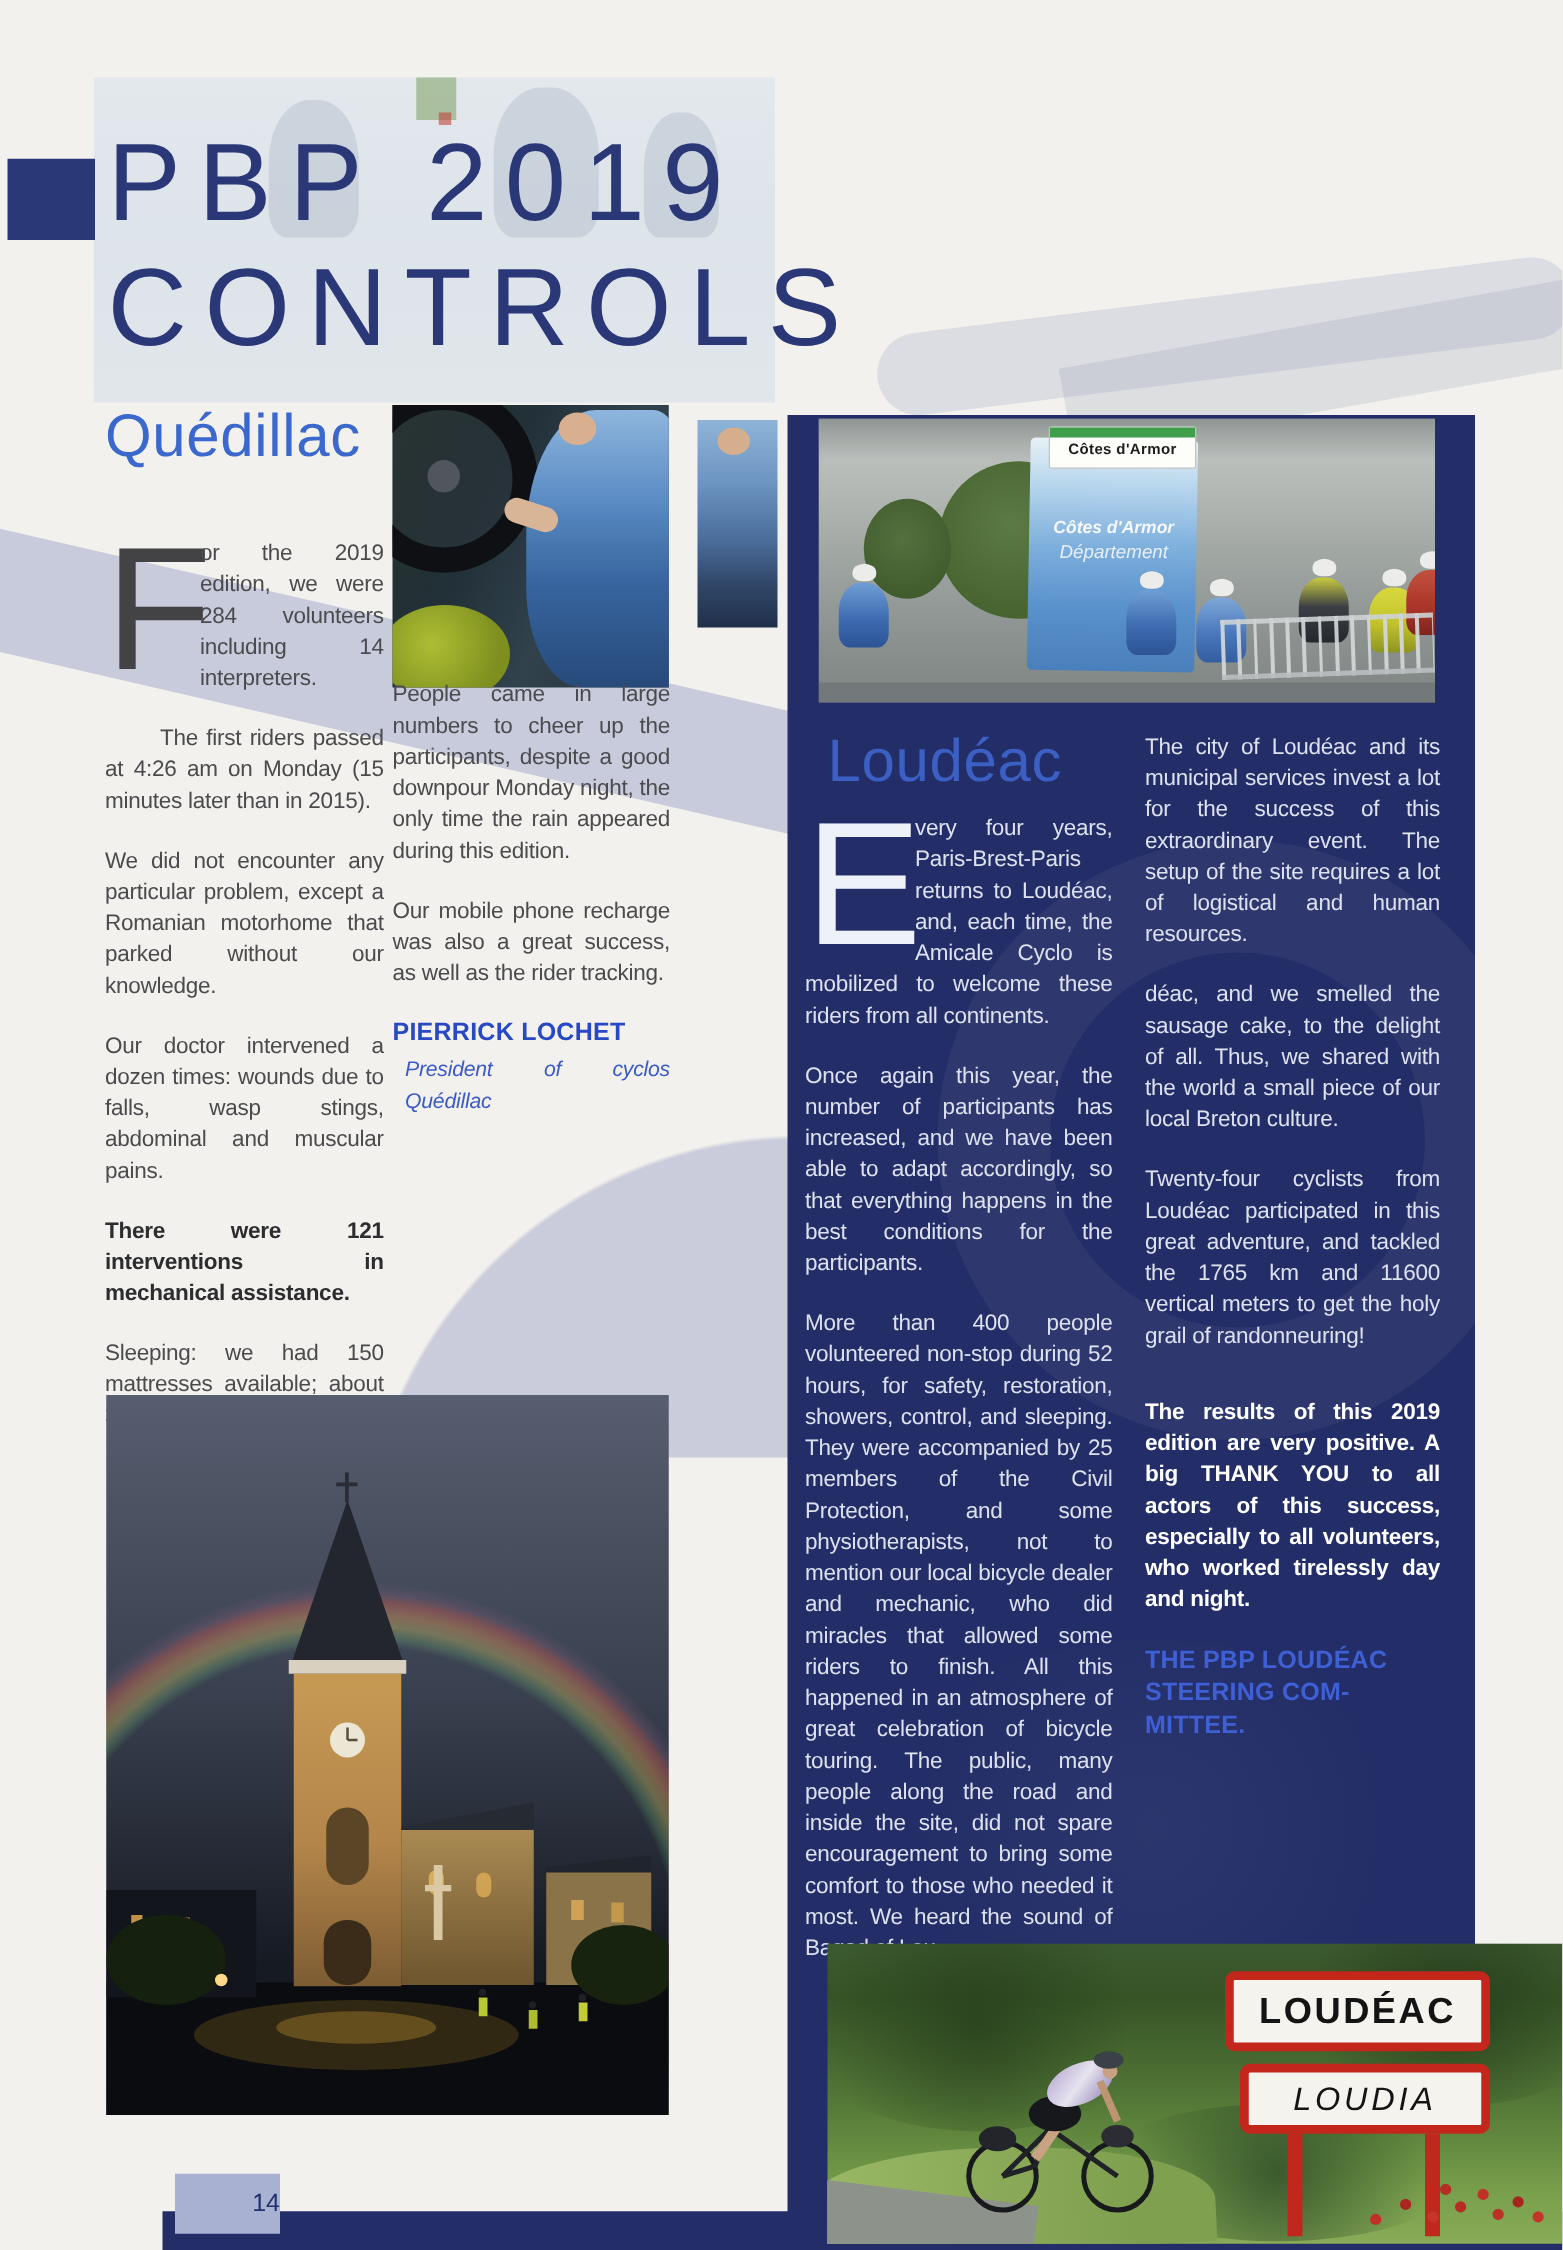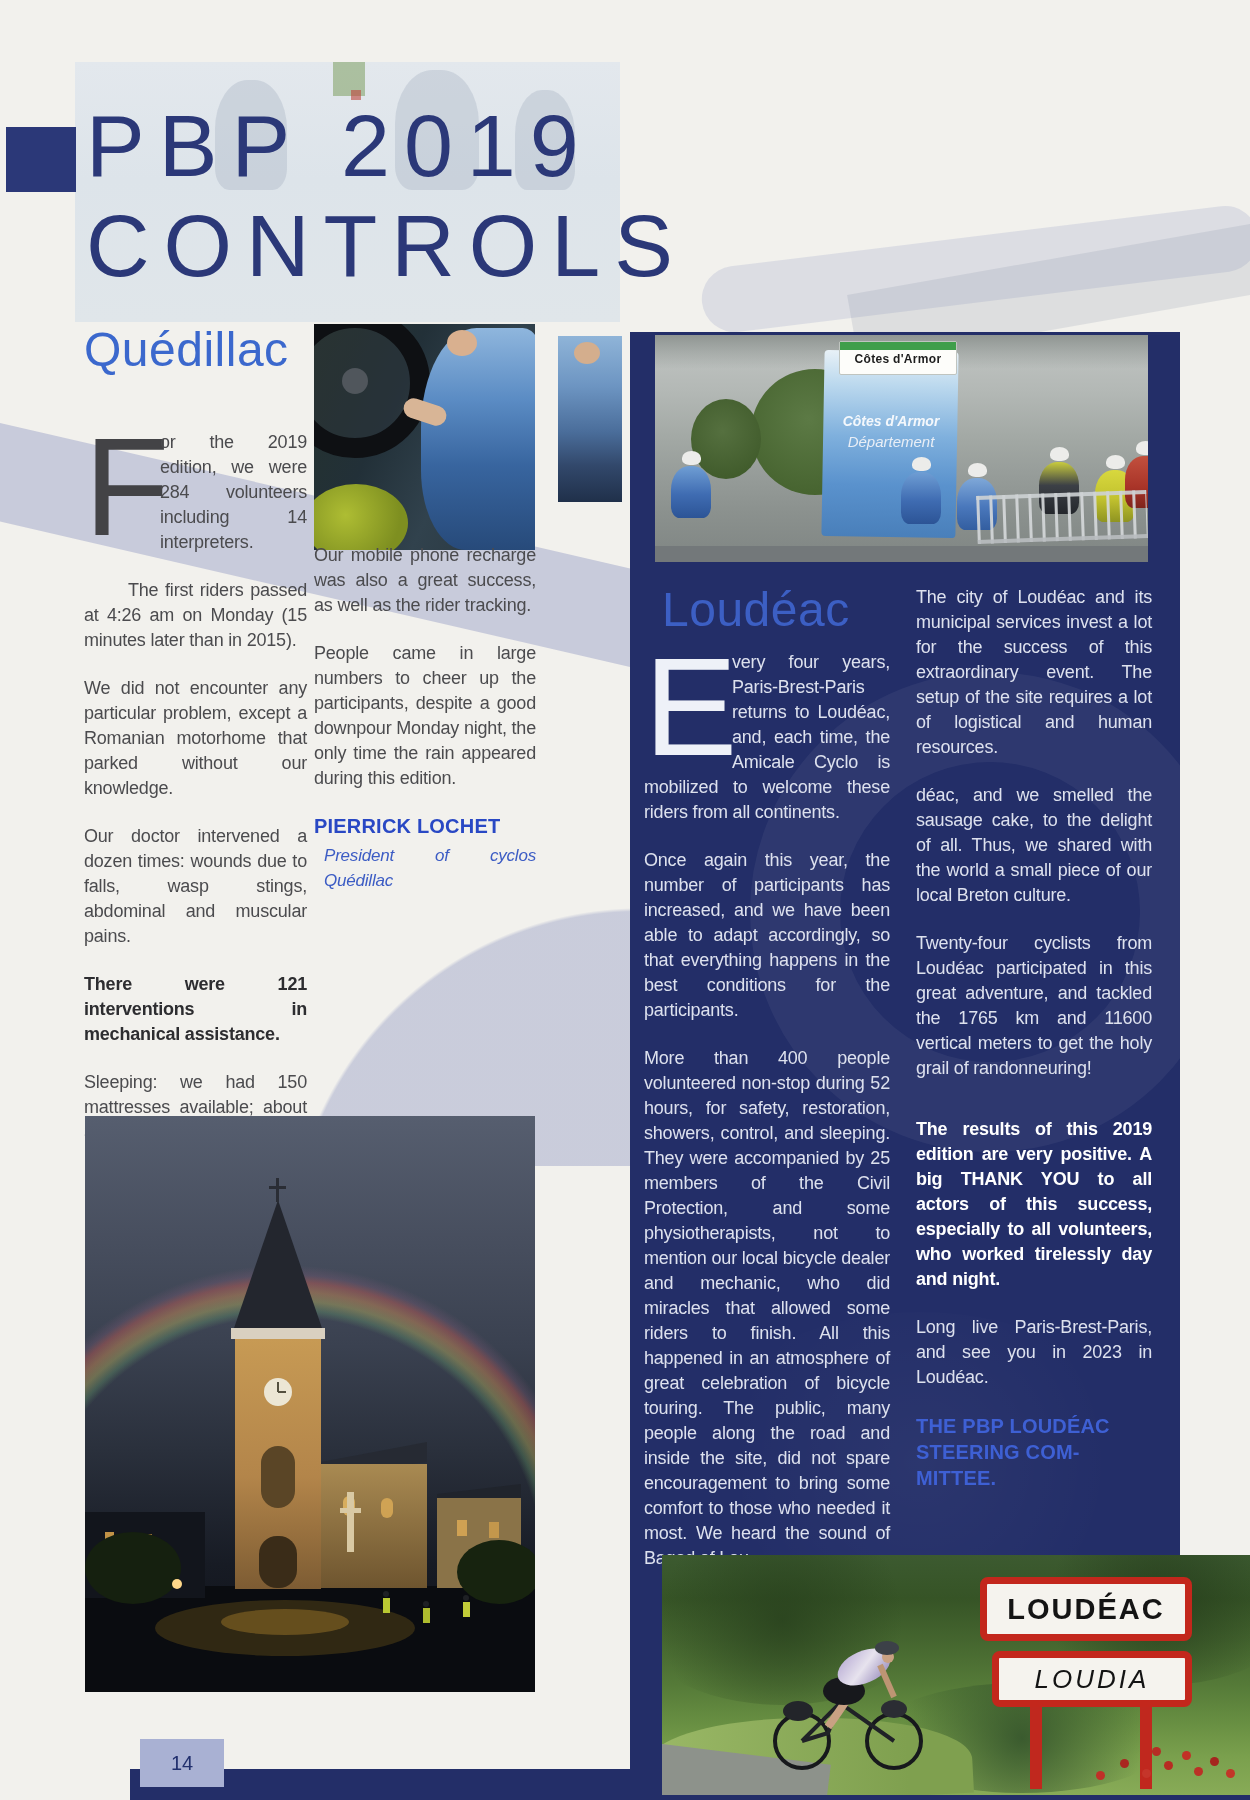--- a/index.html
+++ b/index.html
@@ -173,21 +173,21 @@
   .navy-col { color:#dde1ee; }
   .navy-col p.bold { color:#ffffff; }
   .colA { left:644px; top:650px; width:246px; }
   .colB { left:916px; top:585px; width:236px; }
   .gap-before { margin-top:36px; }
   .committee { color:#3e60d4; font-weight:700; font-size:20px; line-height:26px; text-align:left; letter-spacing:0.2px; }
 
   
   .footer-bar { position:absolute; left:130px; top:1769px; width:1120px; height:31px; background:#232e68; z-index:2; }
   .page-num-box { position:absolute; left:140px; top:1739px; width:84px; height:48px; background:#a9b1d3;
-    z-index:3; display:flex; align-items:center; justify-content:center;
+    z-index:3; display:flex; align-items:center; justify-content:flex-end;
     color:#22306e; font-size:20px; }
 </style>
 </head>
 <body>
 
 <main class="page">
 
   <div class="title-block">
     <div class="tb-fig f1"></div>
     <div class="tb-fig f2"></div>
@@ -222,22 +222,22 @@
   <figure class="photo photo-mechanic">
     <div class="ph-layer pm-wheel"></div>
     <div class="ph-layer pm-hub"></div>
     <div class="ph-layer pm-person"></div>
     <div class="ph-layer pm-head"></div>
     <div class="ph-layer pm-arm"></div>
     <div class="ph-layer pm-vest"></div>
   </figure>
 
   <div class="body-col col2">
+    <p>People came in large numbers to cheer up the participants, despite a good downpour Monday night, the only time the rain appeared during this edition.</p>
     <p>Our mobile phone recharge was also a great success, as well as the rider tracking.</p>
-    <p>People came in large numbers to cheer up the participants, despite a good downpour Monday night, the only time the rain appeared during this edition.</p>
     <div class="sig-name">PIERRICK LOCHET</div>
     <div class="sig-title">President of cyclos Quédillac</div>
   </div>
 
   <figure class="photo photo-church">
     <div class="ph-layer pc-rainbow"></div>
     <svg class="pc-svg" viewBox="0 0 450 576">
       <defs>
         <linearGradient id="stone" x1="0" y1="0" x2="0" y2="1">
           <stop offset="0" stop-color="#c79a54"></stop>
@@ -343,21 +343,20 @@
     </p>
     <p>Once again this year, the number of participants has increased, and we have been able to adapt accordingly, so that everything happens in the best conditions for the participants.</p>
     <p>More than 400 people volunteered non-stop during 52 hours, for safety, restoration, showers, control, and sleeping. They were accompanied by 25 members of the Civil Protection, and some physiotherapists, not to mention our local bicycle dealer and mechanic, who did miracles that allowed some riders to finish. All this happened in an atmosphere of great celebration of bicycle touring. The public, many people along the road and inside the site, did not spare encouragement to bring some comfort to those who needed it most. We heard the sound of Bagad of Lou-</p>
   </div>
 
   <div class="body-col navy-col colB">
     <p>The city of Loudéac and its municipal services invest a lot for the success of this extraordinary event. The setup of the site requires a lot of logistical and human resources.</p>
     <p>déac, and we smelled the sausage cake, to the delight of all. Thus, we shared with the world a small piece of our local Breton culture.</p>
     <p>Twenty-four cyclists from Loudéac participated in this great adventure, and tackled the 1765 km and 11600 vertical meters to get the holy grail of randonneuring!</p>
     <p class="bold gap-before">The results of this 2019 edition are very positive. A big THANK YOU to all actors of this success, especially to all volunteers, who worked tirelessly day and night.</p>
-    <p>Long live Paris-Brest-Paris, and see you in 2023 in Loudéac.</p>
     <p class="committee">THE PBP LOUDÉAC STEERING COM-MITTEE.</p>
   </div>
 
   <figure class="photo photo-town">
     <div class="ph-layer pt-shade1"></div>
     <div class="ph-layer pt-shade2"></div>
     <div class="ph-layer pt-bush"></div>
     <div class="ph-layer pt-grass"></div>
     <div class="ph-layer pt-road"></div>
     <div class="pt-post p1"></div>

